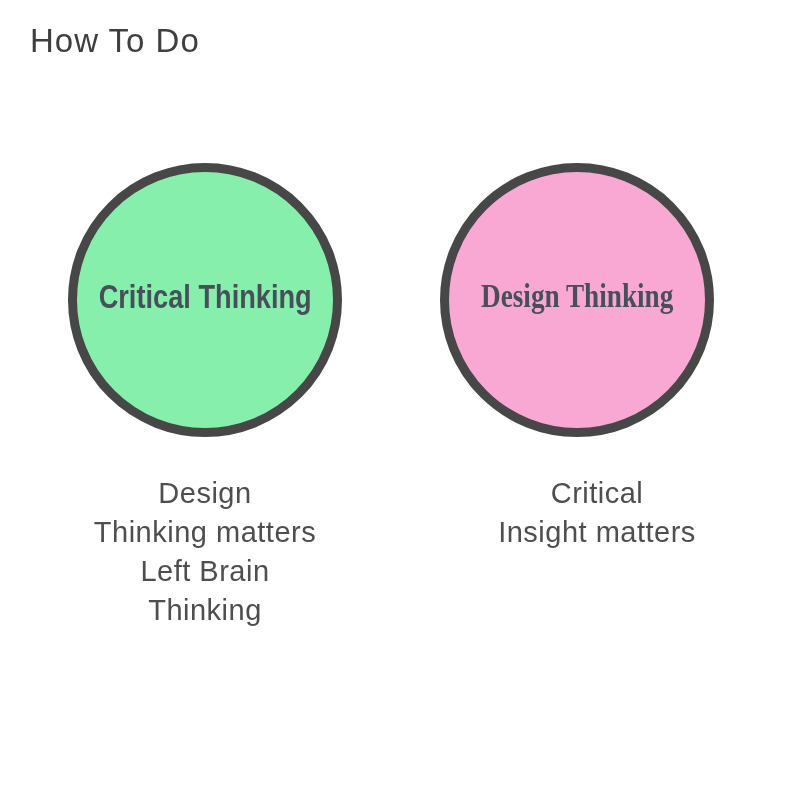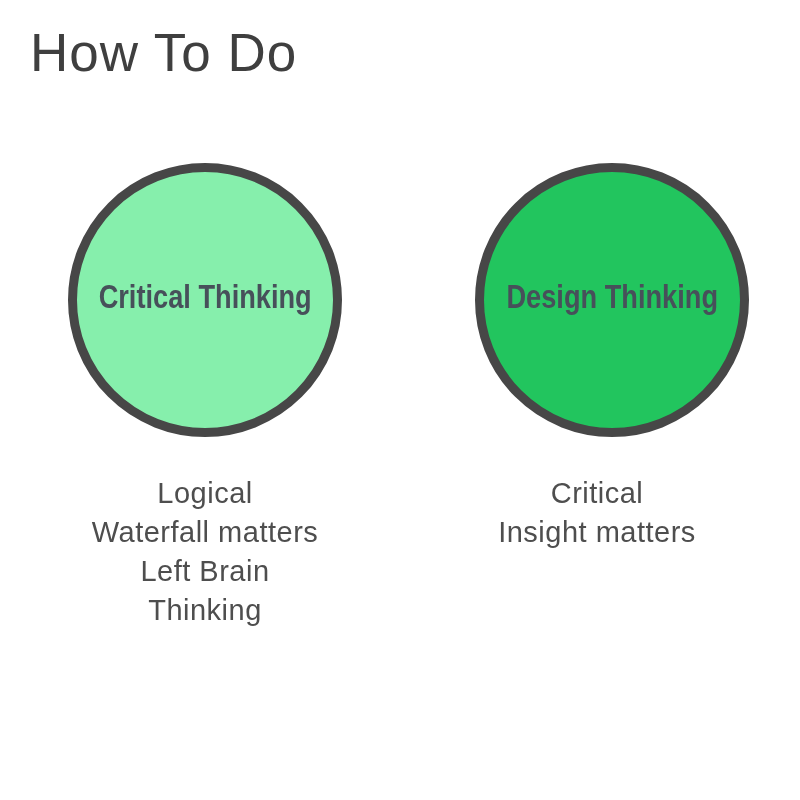--- a/index.html
+++ b/index.html
@@ -11,21 +11,21 @@
     height: 800px;
     background: #ffffff;
     position: relative;
     font-family: "Liberation Sans", sans-serif;
     overflow: hidden;
   }
   .page-title {
     position: absolute;
     left: 30px;
     top: 22px;
-    font-size: 53px;
+    font-size: 33px;
     font-weight: 300;
     color: #3f3f3f;
     letter-spacing: 1px;
     margin: 0;
   }
   .circle {
     position: absolute;
     top: 163px;
     width: 256px;
     height: 256px;
@@ -33,22 +33,23 @@
     border-radius: 50%;
     display: flex;
     align-items: center;
     justify-content: center;
   }
   .circle-critical {
     left: 68px;
     background: #86efac;
   }
   .circle-design {
-    left: 475px;
-    background: #22c55e;
+    left: 440px;
+    background: #f9a8d4;
+    font-family: Liberation Serif, serif;
   }
   .circle-label {
     font-size: 34px;
     font-weight: 700;
     color: #47505a;
     white-space: nowrap;
     transform: scaleX(0.80);
     transform-origin: center;
     letter-spacing: 0px;
     position: relative;
@@ -75,22 +76,22 @@
 
 <div class="circle circle-critical">
   <span class="circle-label">Critical Thinking</span>
 </div>
 
 <div class="circle circle-design">
   <span class="circle-label">Design Thinking</span>
 </div>
 
 <div class="feature-list feature-list-critical">
-  <div>Logical</div>
-  <div>Waterfall matters</div>
+  <div>Design</div>
+  <div>Thinking matters</div>
   <div>Left Brain</div>
   <div>Thinking</div>
 </div>
 
 <div class="feature-list feature-list-design">
   <div>Critical</div>
   <div>Insight matters</div>
 </div>
 
 </body></html>

